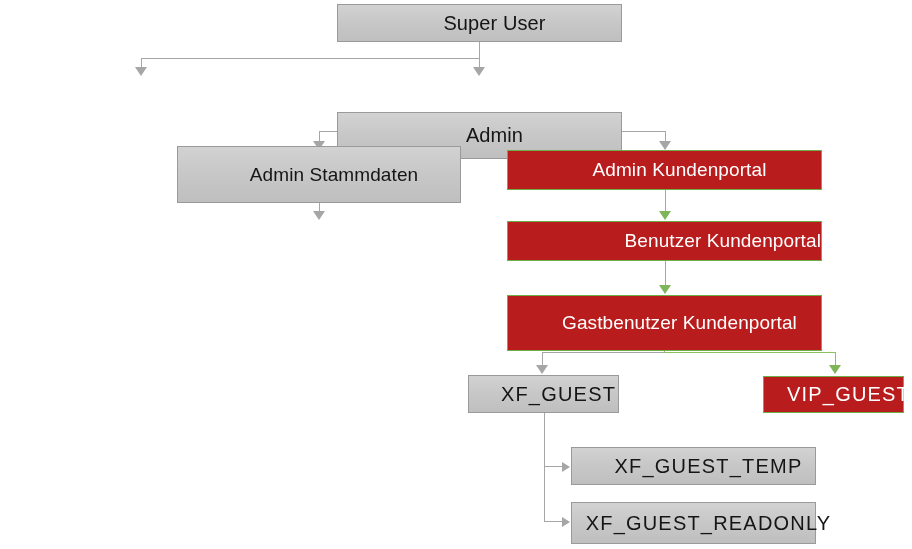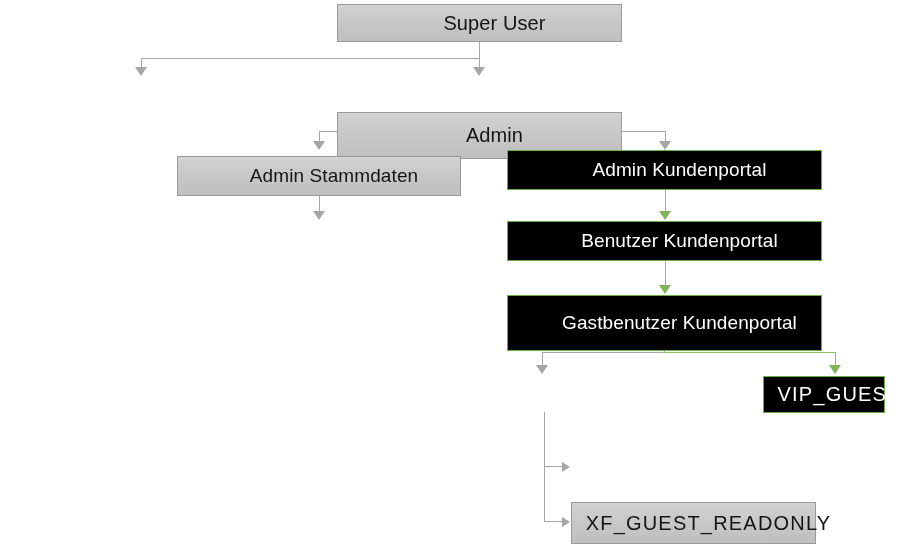--- a/index.html
+++ b/index.html
@@ -31,21 +31,21 @@
     white-space: nowrap;
     user-select: none;
     padding-left: 30px;
   }
   .node.gray {
     background: linear-gradient(180deg, #d2d2d2 0%, #c8c8c8 45%, #bfbfbf 100%);
     border: 1px solid #9a9a9a;
     color: #151515;
   }
   .node.green {
-    background: #000000;
+    background: #b91c1c;
     border: 1px solid #6fad46;
     color: #ffffff;
   }
   .node-label {
     display: block;
     pointer-events: none;
   }
 
   
   .fs-lg   { font-size: 20px; font-weight: 400; letter-spacing: 0.1px; }
@@ -146,40 +146,46 @@
 
   <div class="node gray" style="left:337px; top:4px; width:285px; height:38px;">
     <span class="node-label fs-lg">Super User</span>
   </div>
 
 
   <div class="node gray" style="left:337px; top:76px; width:285px; height:47px;margin-top:36px;">
     <span class="node-label fs-lg">Admin</span>
   </div>
 
-  <div class="node gray" style="left:177px; top:156px; width:284px; height:40px;">
+  <div class="node gray" style="left:177px; top:146px; width:284px; height:57px;">
     <span class="node-label fs-md">Admin Stammdaten</span>
   </div>
 
 
   <div class="node green" style="left:507px; top:150px; width:315px; height:40px;">
     <span class="node-label fs-md">Admin Kundenportal</span>
   </div>
 
-  <div class="node green" style="left:507px; top:221px; width:315px; height:40px;">
+  <div class="node green" style="left:507px; top:221px; width:315px; height:40px;justify-content:flex-end;">
     <span class="node-label fs-md">Benutzer Kundenportal</span>
   </div>
 
   <div class="node green" style="left:507px; top:295px; width:315px; height:56px;">
     <span class="node-label fs-md">Gastbenutzer Kundenportal</span>
   </div>
 
+  <div class="node gray" style="left:468px; top:375px; width:151px; height:38px;">
+    <span class="node-label fs-mono">XF_GUEST</span>
+  </div>
 
-  <div class="node green" style="left:763px; top:376px; width:122px; height:37px;align-items:center;">
+  <div class="node green" style="left:763px; top:376px; width:141px; height:37px;align-items:center;">
     <span class="node-label fs-mono">VIP_GUEST</span>
   </div>
 
+  <div class="node gray" style="left:571px; top:447px; width:245px; height:38px;">
+    <span class="node-label fs-mono">XF_GUEST_TEMP</span>
+  </div>
 
   <div class="node gray" style="left:571px; top:502px; width:245px; height:42px;">
     <span class="node-label fs-mono">XF_GUEST_READONLY</span>
   </div>
 
 </div>
 
 </body></html>

